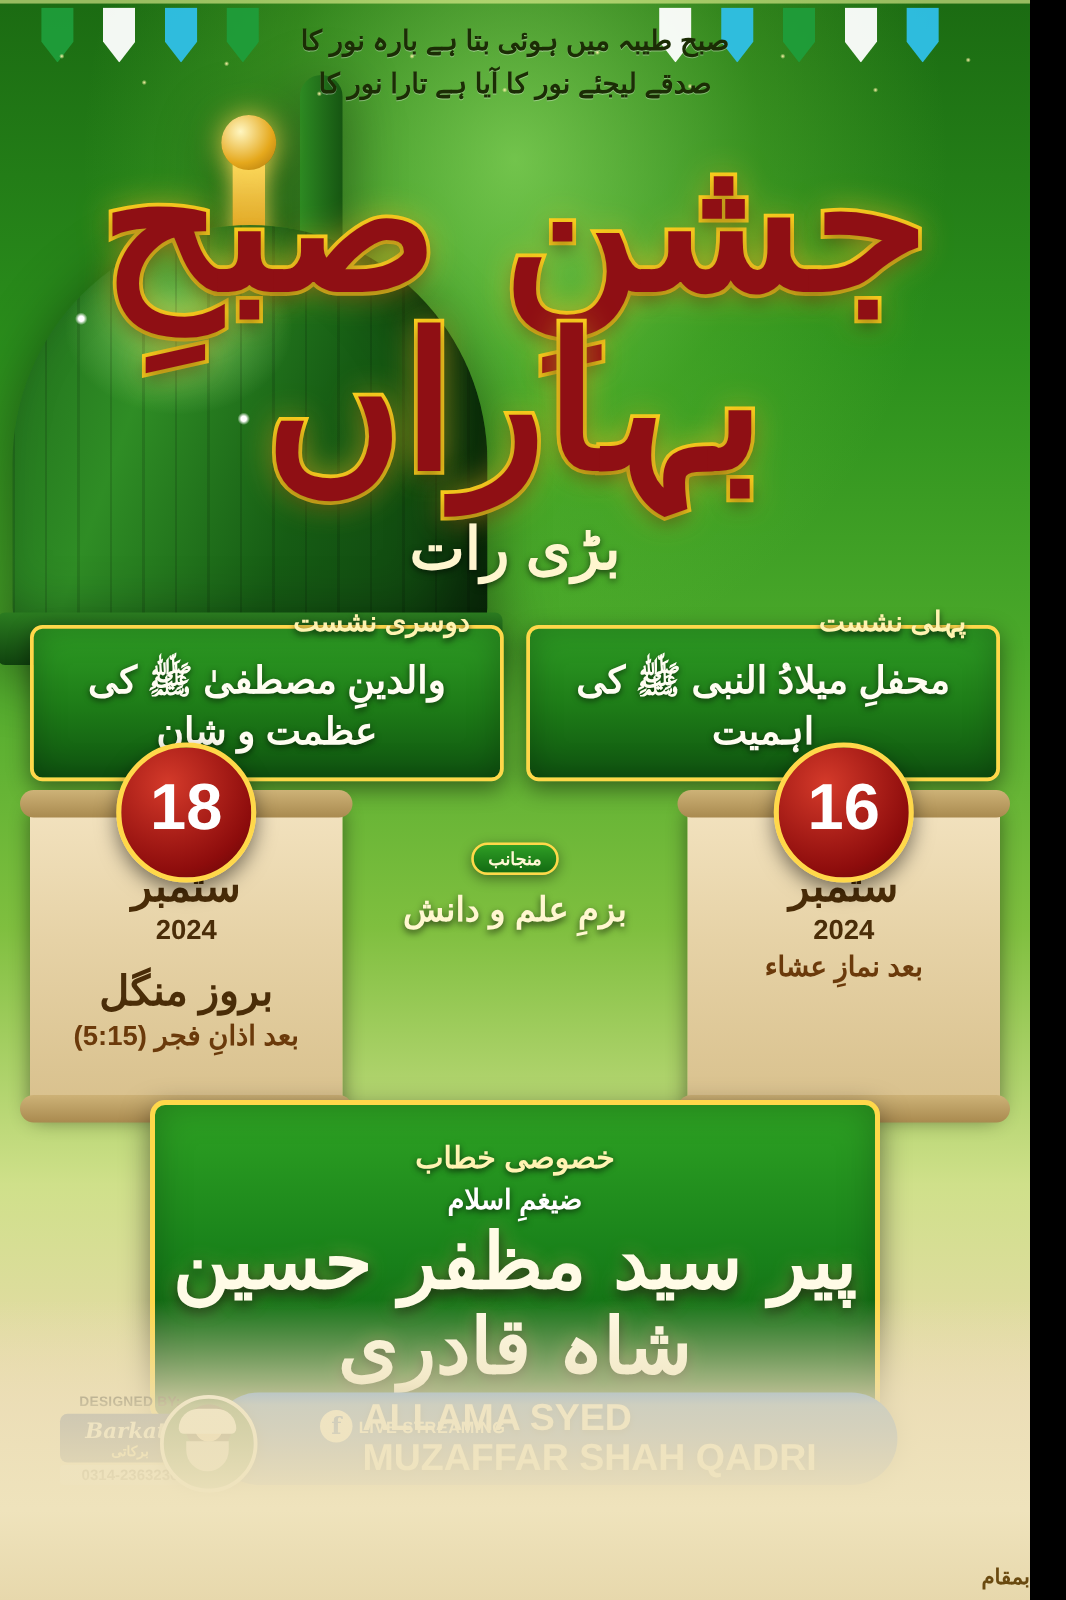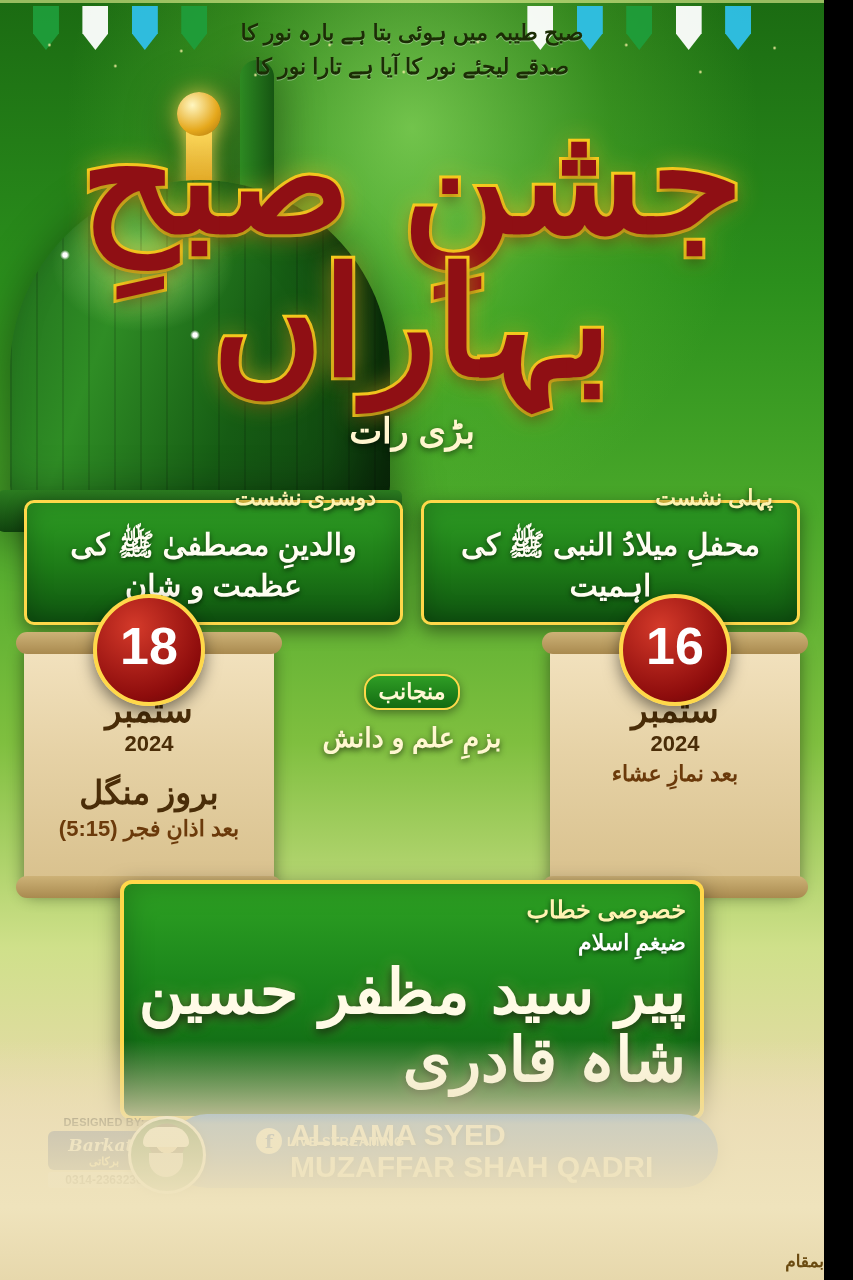--- a/index.html
+++ b/index.html
@@ -124,21 +124,21 @@
     letter-spacing: -6px;
     -webkit-text-stroke: 6px #ffd21e;
     paint-order: stroke fill;
     text-shadow:
       0 0 26px rgba(255,200,40,.65),
       0 6px 14px rgba(0,0,0,.5);
   }
   .title-sub {
     margin-top: 18px;
     direction: rtl;
-    font-size: 35px;
+    font-size: 47px;
     font-weight: bold;
     color: #fff6cf;
     text-shadow: 0 2px 6px rgba(0,0,0,.6);
   }
 
   
   .sessions {
     position:absolute; top: 500px; left: 24px; right: 24px;
     display: flex; flex-direction: row-reverse; gap: 18px; justify-content: center;
   }
@@ -212,40 +212,40 @@
 
   .center-note {
     width: 240px; text-align:center; direction: rtl; padding-top: 34px;
   }
   .center-tag {
     display:inline-block;
     background: linear-gradient(180deg,#2f9e25,#136b12);
     border: 2px solid #ffd84a;
     border-radius: 16px;
     color: #fff8d4;
-    font-size: 22px; font-weight: bold;
+    font-size: 14px; font-weight: bold;
     padding: 3px 12px;
     box-shadow: 0 3px 10px rgba(0,0,0,.4);
     text-align: right;
   }
   .center-lines {
     margin-top: 10px;
     font-size: 27px; font-weight: bold; line-height: 1.4;
     color: #fff7d0;
     text-shadow: 0 2px 6px rgba(0,0,0,.65);
   }
 
   
   .speaker-panel {
     position:absolute; top: 880px; left: 120px; right: 120px;
     background: linear-gradient(180deg,#2ea223 0%, #18801a 50%, #0c5510 100%);
     border: 4px solid #ffd84a;
     border-radius: 12px;
-    padding: 12px 14px 22px;
-    text-align:right; direction: rtl;
+    padding: 28px 14px 22px;
+    text-align:center; direction: rtl;
     box-shadow: 0 8px 22px rgba(0,0,0,.5), inset 0 0 30px rgba(0,0,0,.25);
   }
   .speaker-kicker {
     font-size: 24px; font-weight:bold; color:#fff3b2;
     text-shadow: 0 2px 5px rgba(0,0,0,.7);
   }
   .speaker-title {
     margin-top: 6px;
     font-size: 22px; font-weight:bold; color:#ffffff;
     text-shadow: 0 2px 5px rgba(0,0,0,.6);

